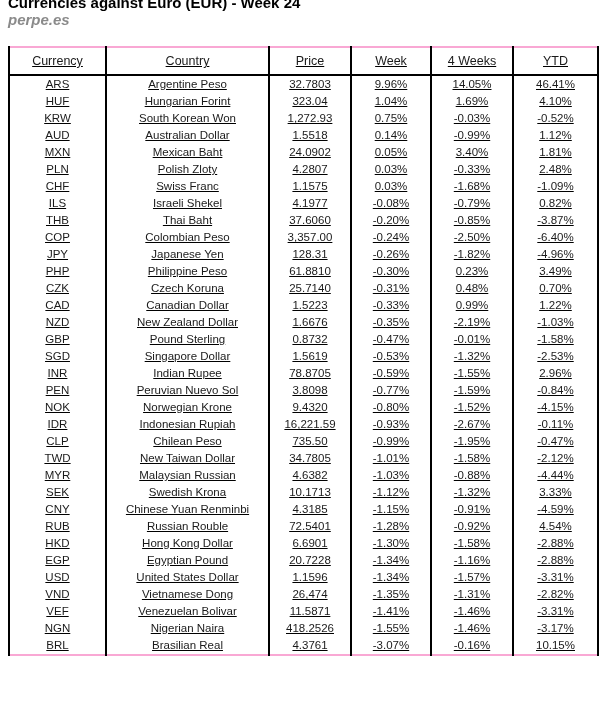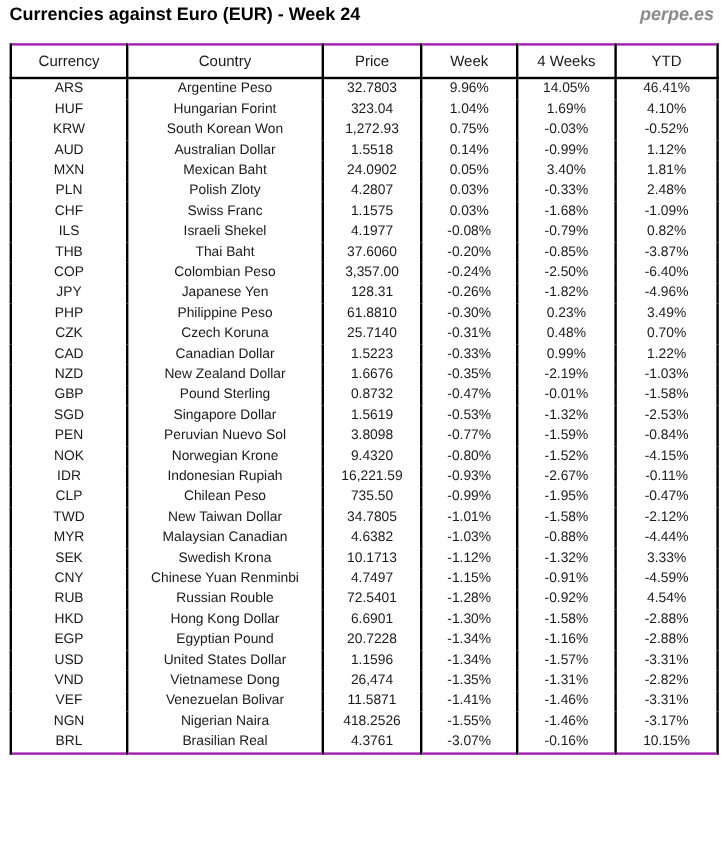--- a/index.html
+++ b/index.html
@@ -13,42 +13,44 @@
   }
   .page {
     box-sizing: border-box;
     width: 604px;
     height: 716px;
     padding: 4px 7px 0 8px;
   }
   .topbar {
     height: 24px;
     display: flex;
-    justify-content: space-between;
+    justify-content: flex-end;
     align-items: baseline;
+    flex-direction: column;
   }
   .title {
     font-size: 15px;
     font-weight: bold;
     color: #000000;
   }
   .logo {
     font-family: Liberation Sans, sans-serif;
     font-style: italic;
     font-weight: bold;
     font-size: 15px;
     color: #8a8a8a;
     padding-right: 2px;
   }
   table.fx {
     border-collapse: collapse;
     table-layout: fixed;
     width: 589px;
-    margin-top: 8px;
-    border: 2px solid #a21caf;
+    margin-top: 18px;
+    border: 2px solid #f9a8d4;
+    text-decoration: underline;
   }
   table.fx th, table.fx td {
     border-left: 2px solid #000000;
     border-right: 2px solid #000000;
     text-align: center;
     vertical-align: middle;
     padding: 0;
     white-space: nowrap;
     overflow: hidden;
   }
@@ -227,20 +229,28 @@
   </tr>
         <tr>
     <td>SGD</td>
     <td>Singapore Dollar</td>
     <td>1.5619</td>
     <td class="neg">-0.53%</td>
     <td class="neg">-1.32%</td>
     <td class="neg">-2.53%</td>
   </tr>
         <tr>
+    <td>INR</td>
+    <td>Indian Rupee</td>
+    <td>78.8705</td>
+    <td class="neg">-0.59%</td>
+    <td class="neg">-1.55%</td>
+    <td class="pos">2.96%</td>
+  </tr>
+        <tr>
     <td>PEN</td>
     <td>Peruvian Nuevo Sol</td>
     <td>3.8098</td>
     <td class="neg">-0.77%</td>
     <td class="neg">-1.59%</td>
     <td class="neg">-0.84%</td>
   </tr>
         <tr>
     <td>NOK</td>
     <td>Norwegian Krone</td>
@@ -268,38 +278,38 @@
         <tr>
     <td>TWD</td>
     <td>New Taiwan Dollar</td>
     <td>34.7805</td>
     <td class="neg">-1.01%</td>
     <td class="neg">-1.58%</td>
     <td class="neg">-2.12%</td>
   </tr>
         <tr>
     <td>MYR</td>
-    <td>Malaysian Canadian</td>
+    <td>Malaysian Russian</td>
     <td>4.6382</td>
     <td class="neg">-1.03%</td>
     <td class="neg">-0.88%</td>
     <td class="neg">-4.44%</td>
   </tr>
         <tr>
     <td>SEK</td>
     <td>Swedish Krona</td>
     <td>10.1713</td>
     <td class="neg">-1.12%</td>
     <td class="neg">-1.32%</td>
     <td class="pos">3.33%</td>
   </tr>
         <tr>
     <td>CNY</td>
     <td>Chinese Yuan Renminbi</td>
-    <td>4.7497</td>
+    <td>4.3185</td>
     <td class="neg">-1.15%</td>
     <td class="neg">-0.91%</td>
     <td class="neg">-4.59%</td>
   </tr>
         <tr>
     <td>RUB</td>
     <td>Russian Rouble</td>
     <td>72.5401</td>
     <td class="neg">-1.28%</td>
     <td class="neg">-0.92%</td>

